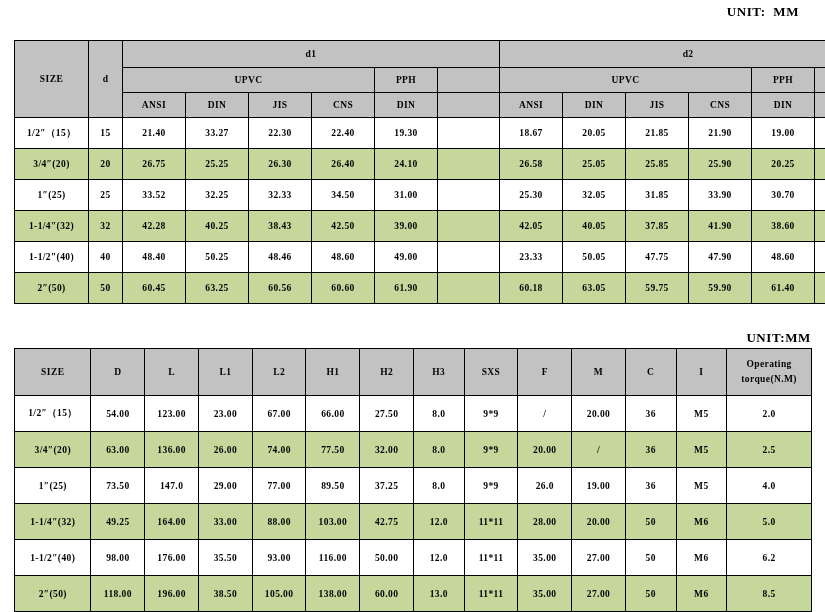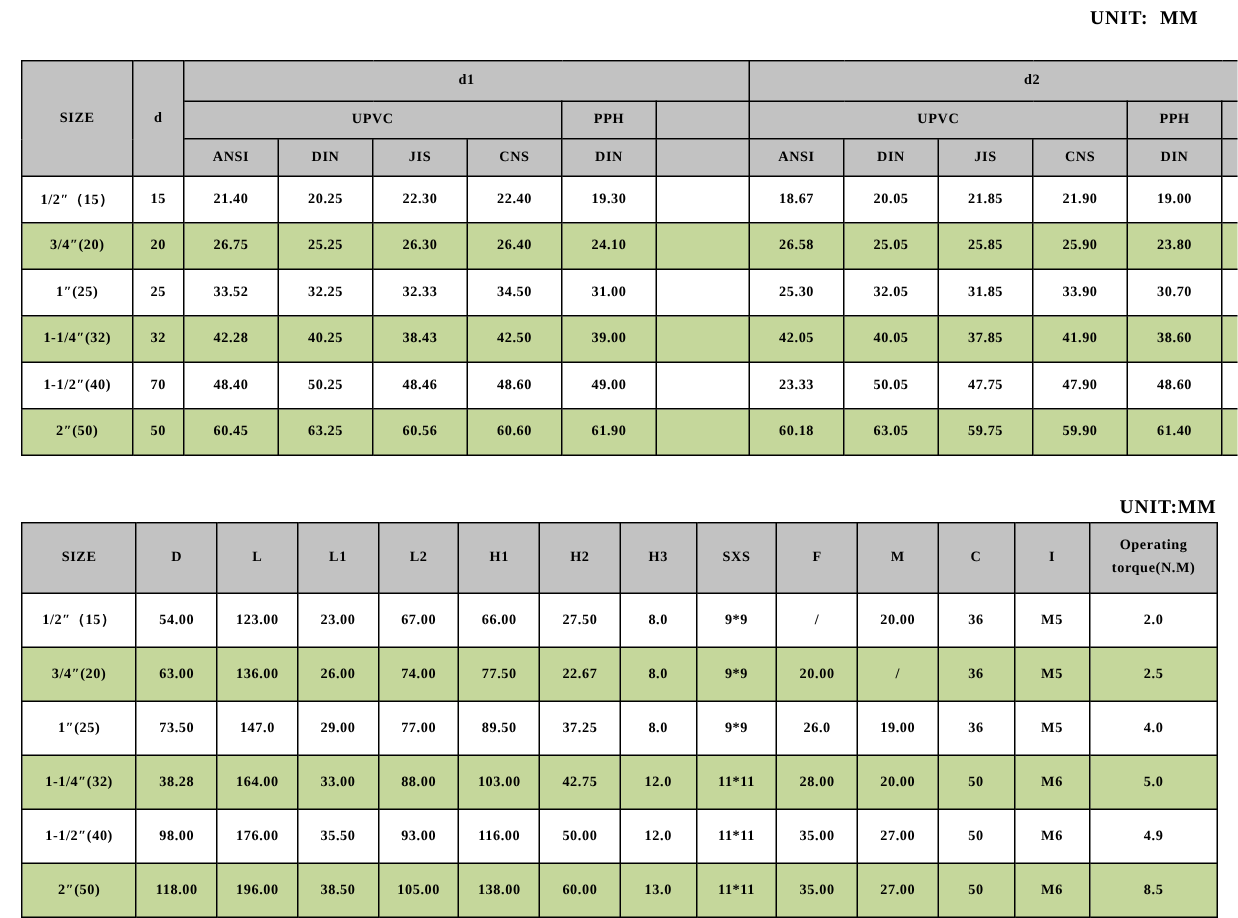--- a/index.html
+++ b/index.html
@@ -151,21 +151,21 @@
         <th>CNS</th>
         <th>DIN</th>
         <th></th>
       </tr>
     </thead>
     <tbody id="dim-body">
         <tr>
           <td class="cell">1/2″（15）</td>
           <td class="cell">15</td>
           <td class="cell">21.40</td>
-          <td class="cell">20.25</td>
+          <td class="cell">33.27</td>
           <td class="cell">22.30</td>
           <td class="cell">22.40</td>
           <td class="cell">19.30</td>
           <td class="cell"></td>
           <td class="cell">18.67</td>
           <td class="cell">20.05</td>
           <td class="cell">21.85</td>
           <td class="cell">21.90</td>
           <td class="cell">19.00</td>
           <td class="cell"></td>
@@ -176,21 +176,21 @@
           <td class="cell">26.75</td>
           <td class="cell">25.25</td>
           <td class="cell">26.30</td>
           <td class="cell">26.40</td>
           <td class="cell">24.10</td>
           <td class="cell"></td>
           <td class="cell">26.58</td>
           <td class="cell">25.05</td>
           <td class="cell">25.85</td>
           <td class="cell">25.90</td>
-          <td class="cell">23.80</td>
+          <td class="cell">20.25</td>
           <td class="cell"></td>
         </tr>
         <tr>
           <td class="cell">1″(25)</td>
           <td class="cell">25</td>
           <td class="cell">33.52</td>
           <td class="cell">32.25</td>
           <td class="cell">32.33</td>
           <td class="cell">34.50</td>
           <td class="cell">31.00</td>
@@ -213,21 +213,21 @@
           <td class="cell"></td>
           <td class="cell">42.05</td>
           <td class="cell">40.05</td>
           <td class="cell">37.85</td>
           <td class="cell">41.90</td>
           <td class="cell">38.60</td>
           <td class="cell"></td>
         </tr>
         <tr>
           <td class="cell">1-1/2″(40)</td>
-          <td class="cell">70</td>
+          <td class="cell">40</td>
           <td class="cell">48.40</td>
           <td class="cell">50.25</td>
           <td class="cell">48.46</td>
           <td class="cell">48.60</td>
           <td class="cell">49.00</td>
           <td class="cell"></td>
           <td class="cell">23.33</td>
           <td class="cell">50.05</td>
           <td class="cell">47.75</td>
           <td class="cell">47.90</td>
@@ -312,21 +312,21 @@
           <td class="cell">M5</td>
           <td class="cell">2.0</td>
         </tr>
         <tr class="alt">
           <td class="cell">3/4″(20)</td>
           <td class="cell">63.00</td>
           <td class="cell">136.00</td>
           <td class="cell">26.00</td>
           <td class="cell">74.00</td>
           <td class="cell">77.50</td>
-          <td class="cell">22.67</td>
+          <td class="cell">32.00</td>
           <td class="cell">8.0</td>
           <td class="cell">9*9</td>
           <td class="cell">20.00</td>
           <td class="cell">/</td>
           <td class="cell">36</td>
           <td class="cell">M5</td>
           <td class="cell">2.5</td>
         </tr>
         <tr>
           <td class="cell">1″(25)</td>
@@ -339,21 +339,21 @@
           <td class="cell">8.0</td>
           <td class="cell">9*9</td>
           <td class="cell">26.0</td>
           <td class="cell">19.00</td>
           <td class="cell">36</td>
           <td class="cell">M5</td>
           <td class="cell">4.0</td>
         </tr>
         <tr class="alt">
           <td class="cell">1-1/4″(32)</td>
-          <td class="cell">38.28</td>
+          <td class="cell">49.25</td>
           <td class="cell">164.00</td>
           <td class="cell">33.00</td>
           <td class="cell">88.00</td>
           <td class="cell">103.00</td>
           <td class="cell">42.75</td>
           <td class="cell">12.0</td>
           <td class="cell">11*11</td>
           <td class="cell">28.00</td>
           <td class="cell">20.00</td>
           <td class="cell">50</td>
@@ -367,21 +367,21 @@
           <td class="cell">35.50</td>
           <td class="cell">93.00</td>
           <td class="cell">116.00</td>
           <td class="cell">50.00</td>
           <td class="cell">12.0</td>
           <td class="cell">11*11</td>
           <td class="cell">35.00</td>
           <td class="cell">27.00</td>
           <td class="cell">50</td>
           <td class="cell">M6</td>
-          <td class="cell">4.9</td>
+          <td class="cell">6.2</td>
         </tr>
         <tr class="alt">
           <td class="cell">2″(50)</td>
           <td class="cell">118.00</td>
           <td class="cell">196.00</td>
           <td class="cell">38.50</td>
           <td class="cell">105.00</td>
           <td class="cell">138.00</td>
           <td class="cell">60.00</td>
           <td class="cell">13.0</td>

